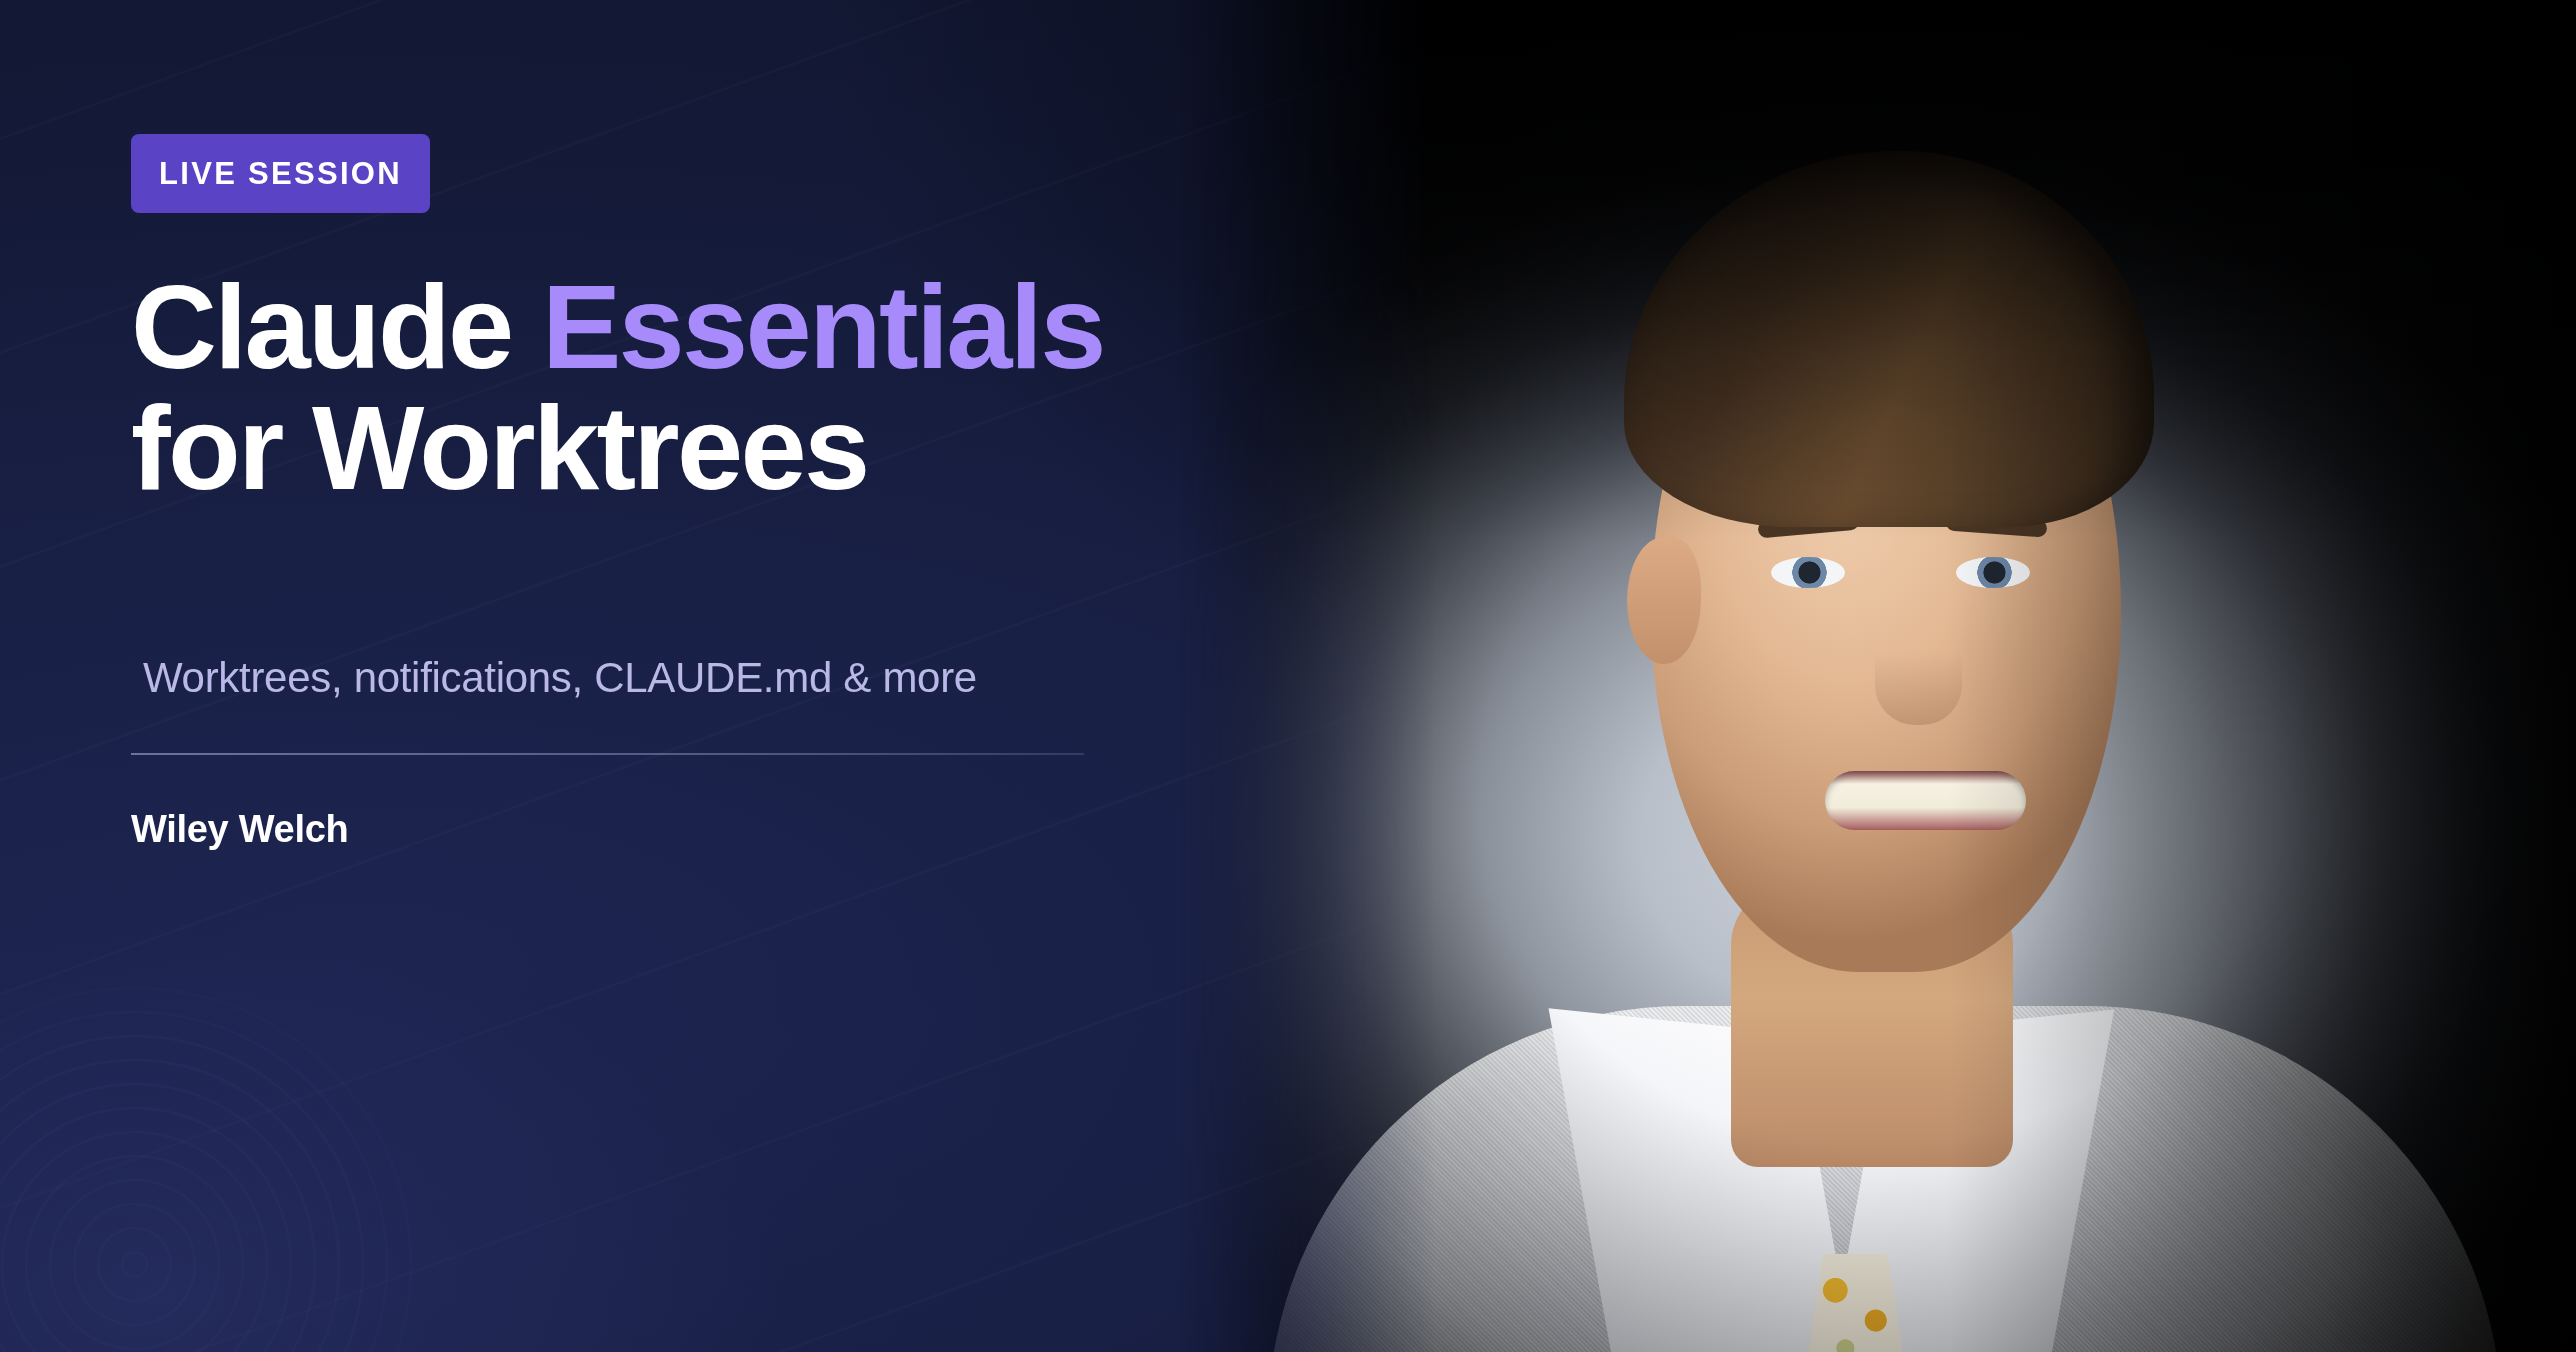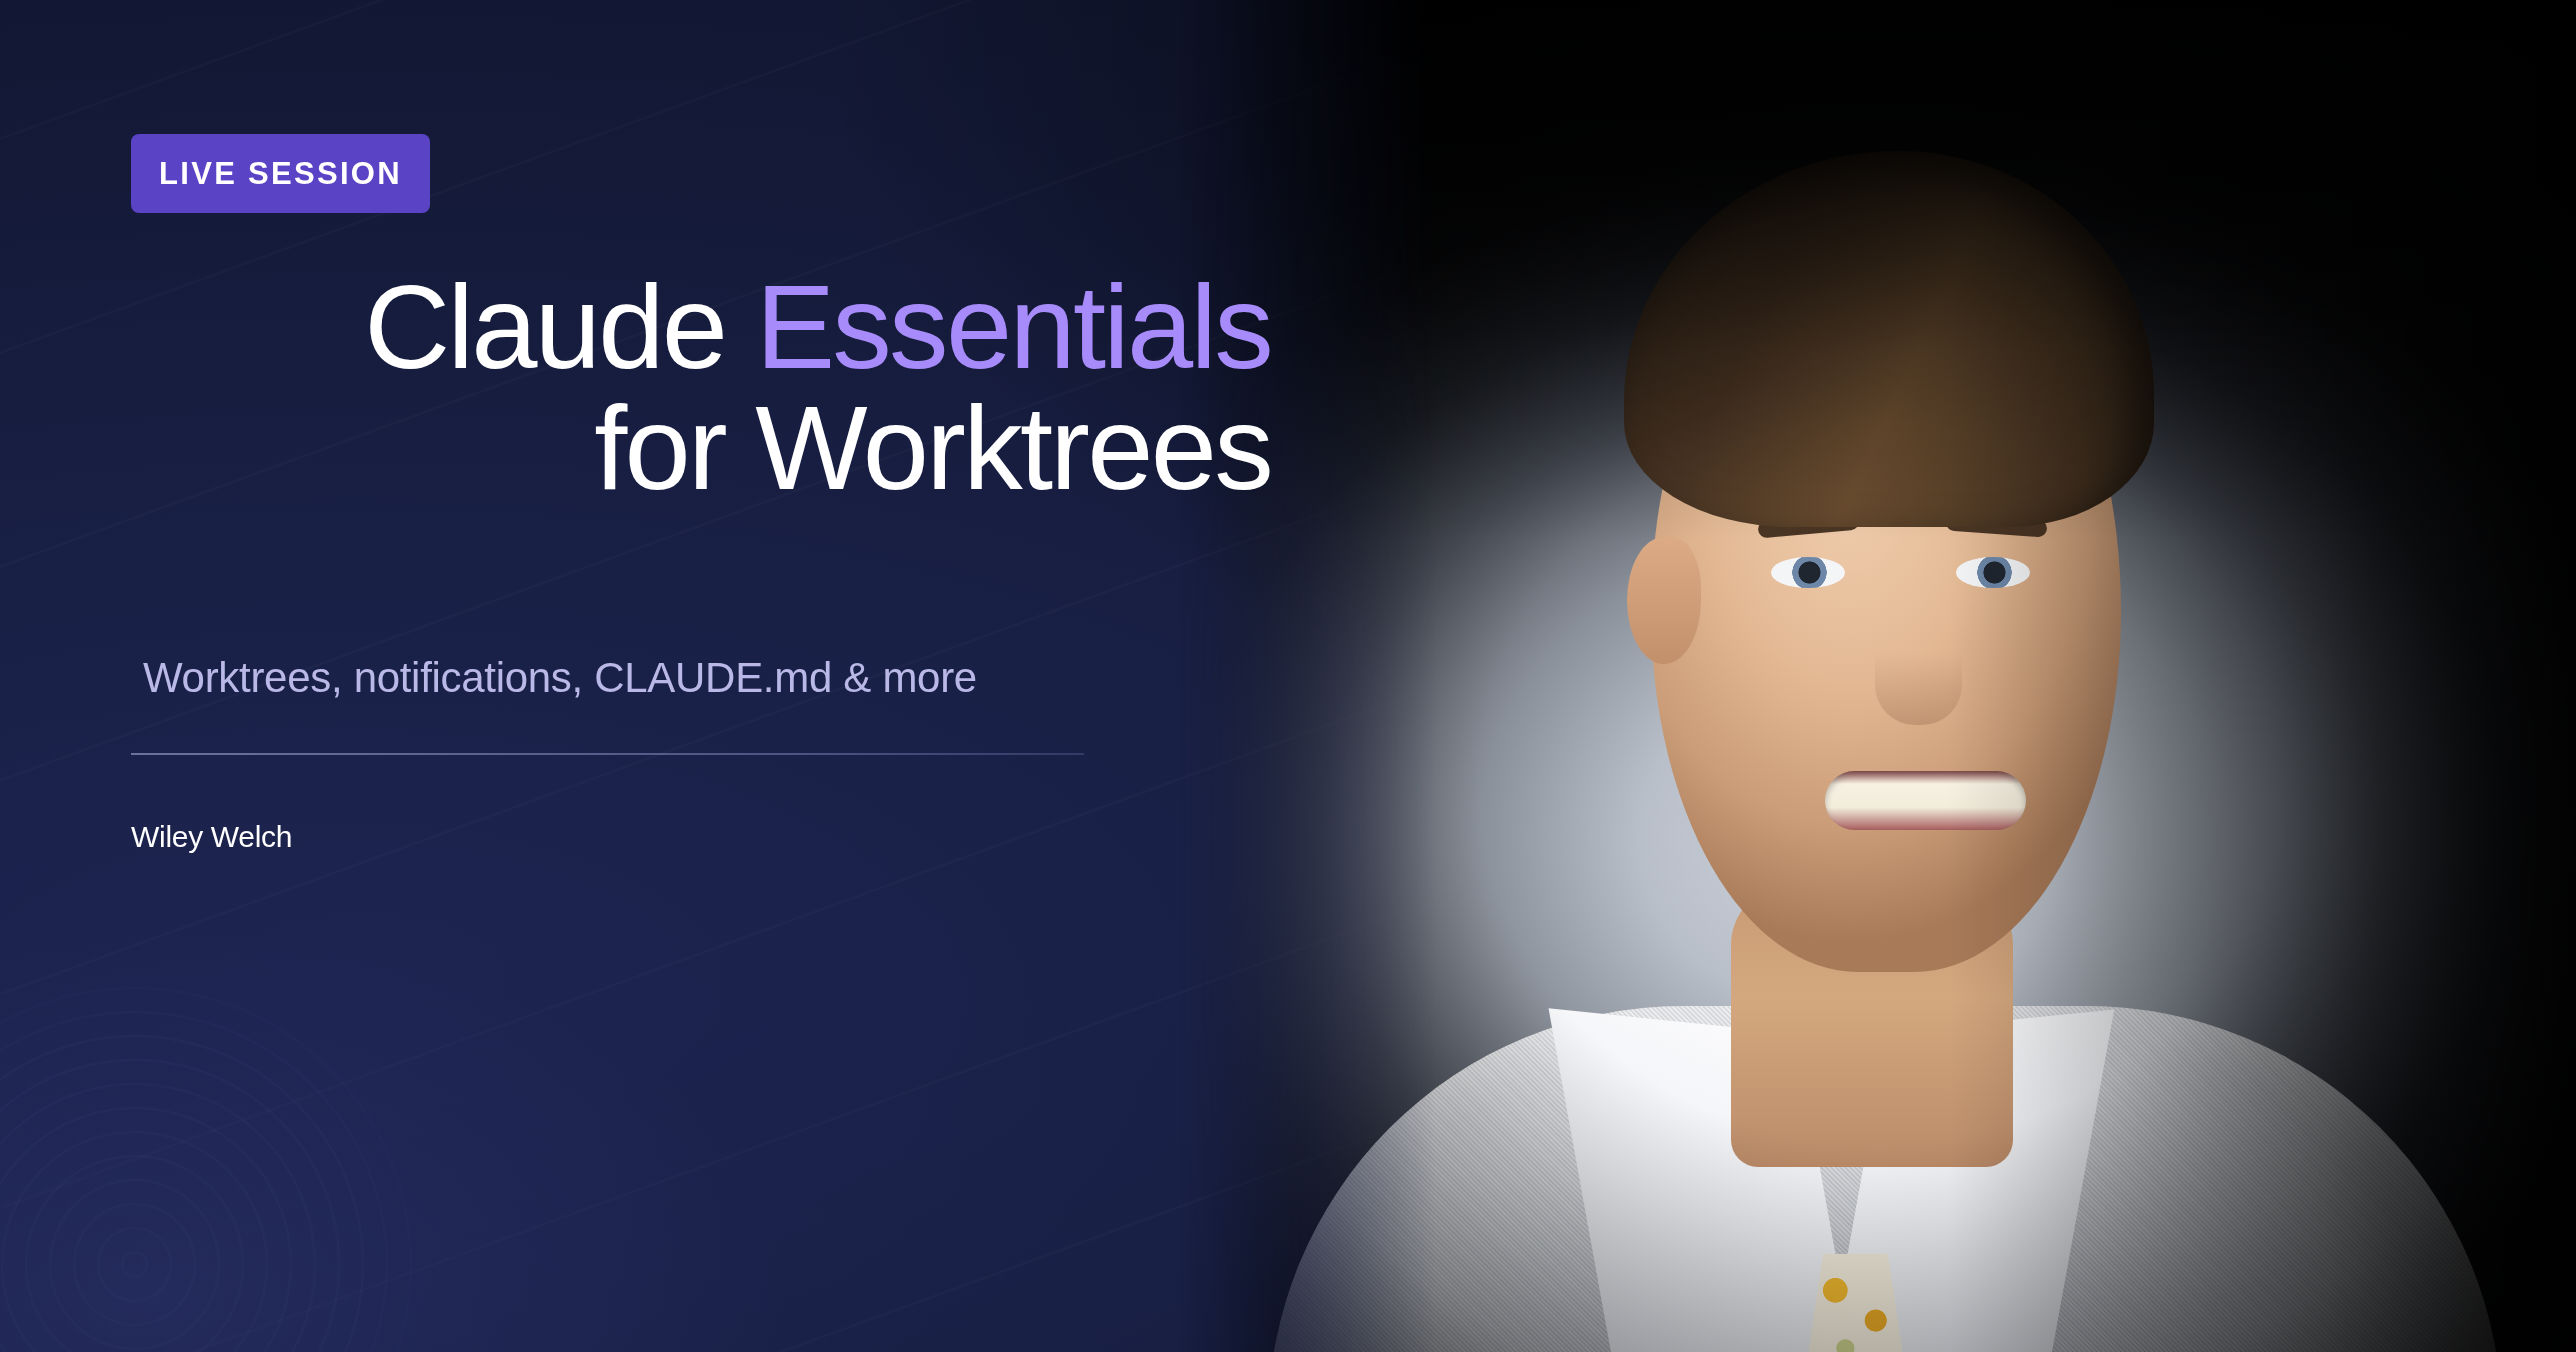--- a/index.html
+++ b/index.html
@@ -220,25 +220,24 @@
     font-size:31px;
     font-weight:bold;
     letter-spacing:2.3px;
     white-space:nowrap;
   }
 
   .headline {
     position:absolute; left:0; top:266px;
     width:1140px;
     font-size:119px;
-    font-weight:normal;
+    font-weight:bold;
     line-height:1.02;
     letter-spacing:-2.7px;
     color:#ffffff;
-    text-align:right;
   }
   .headline .hl-line { display:block; white-space:nowrap; }
   .hl-accent { color:#a78bfa; }
 
   .subtitle {
     position:absolute; left:12px; top:654px;
     font-size:42px;
     font-weight:500;
     letter-spacing:-0.3px;
     color:#b9b8e6;
@@ -246,26 +245,25 @@
   }
 
   .divider {
     position:absolute; left:0; top:753px;
     width:953px; height:2px;
     background:linear-gradient(to right, rgba(176,180,225,0.55) 0%, rgba(150,156,205,0.42) 70%, rgba(130,136,190,0.25) 100%);
   }
 
   .presenter { position:absolute; left:0; top:808px; }
   .presenter-name {
-    font-size:30px;
-    font-weight:normal;
+    font-size:38px;
+    font-weight:bold;
     letter-spacing:-0.3px;
     color:#ffffff;
     white-space:nowrap;
-    margin-top:12px;
   }
   .presenter-role {
     margin-top:14.8px;
     font-size:32px;
     font-weight:400;
     letter-spacing:-0.2px;
     color:#b4b4df;
     white-space:nowrap;
   }
 </style>

